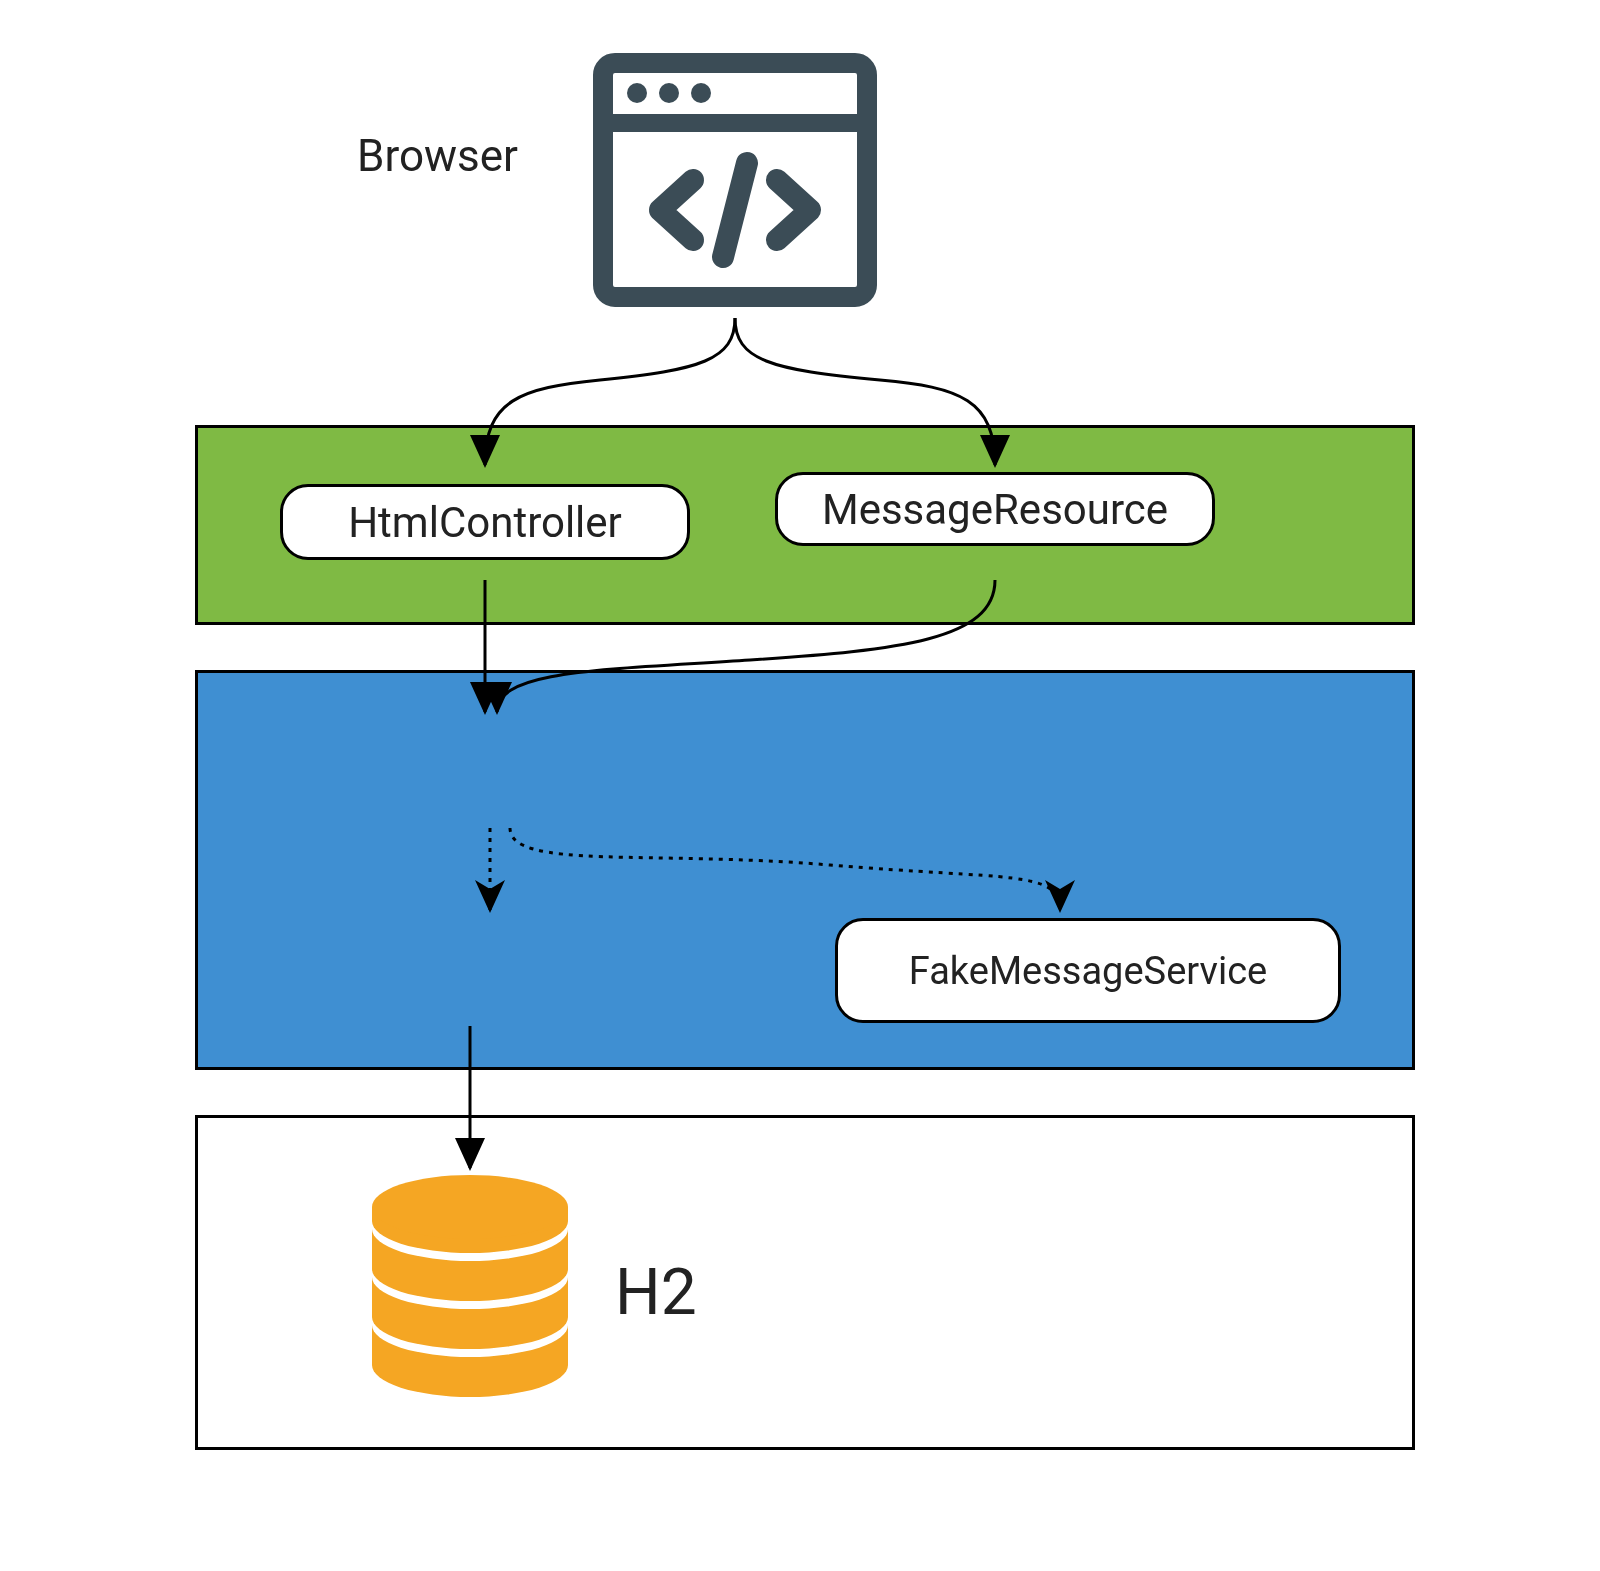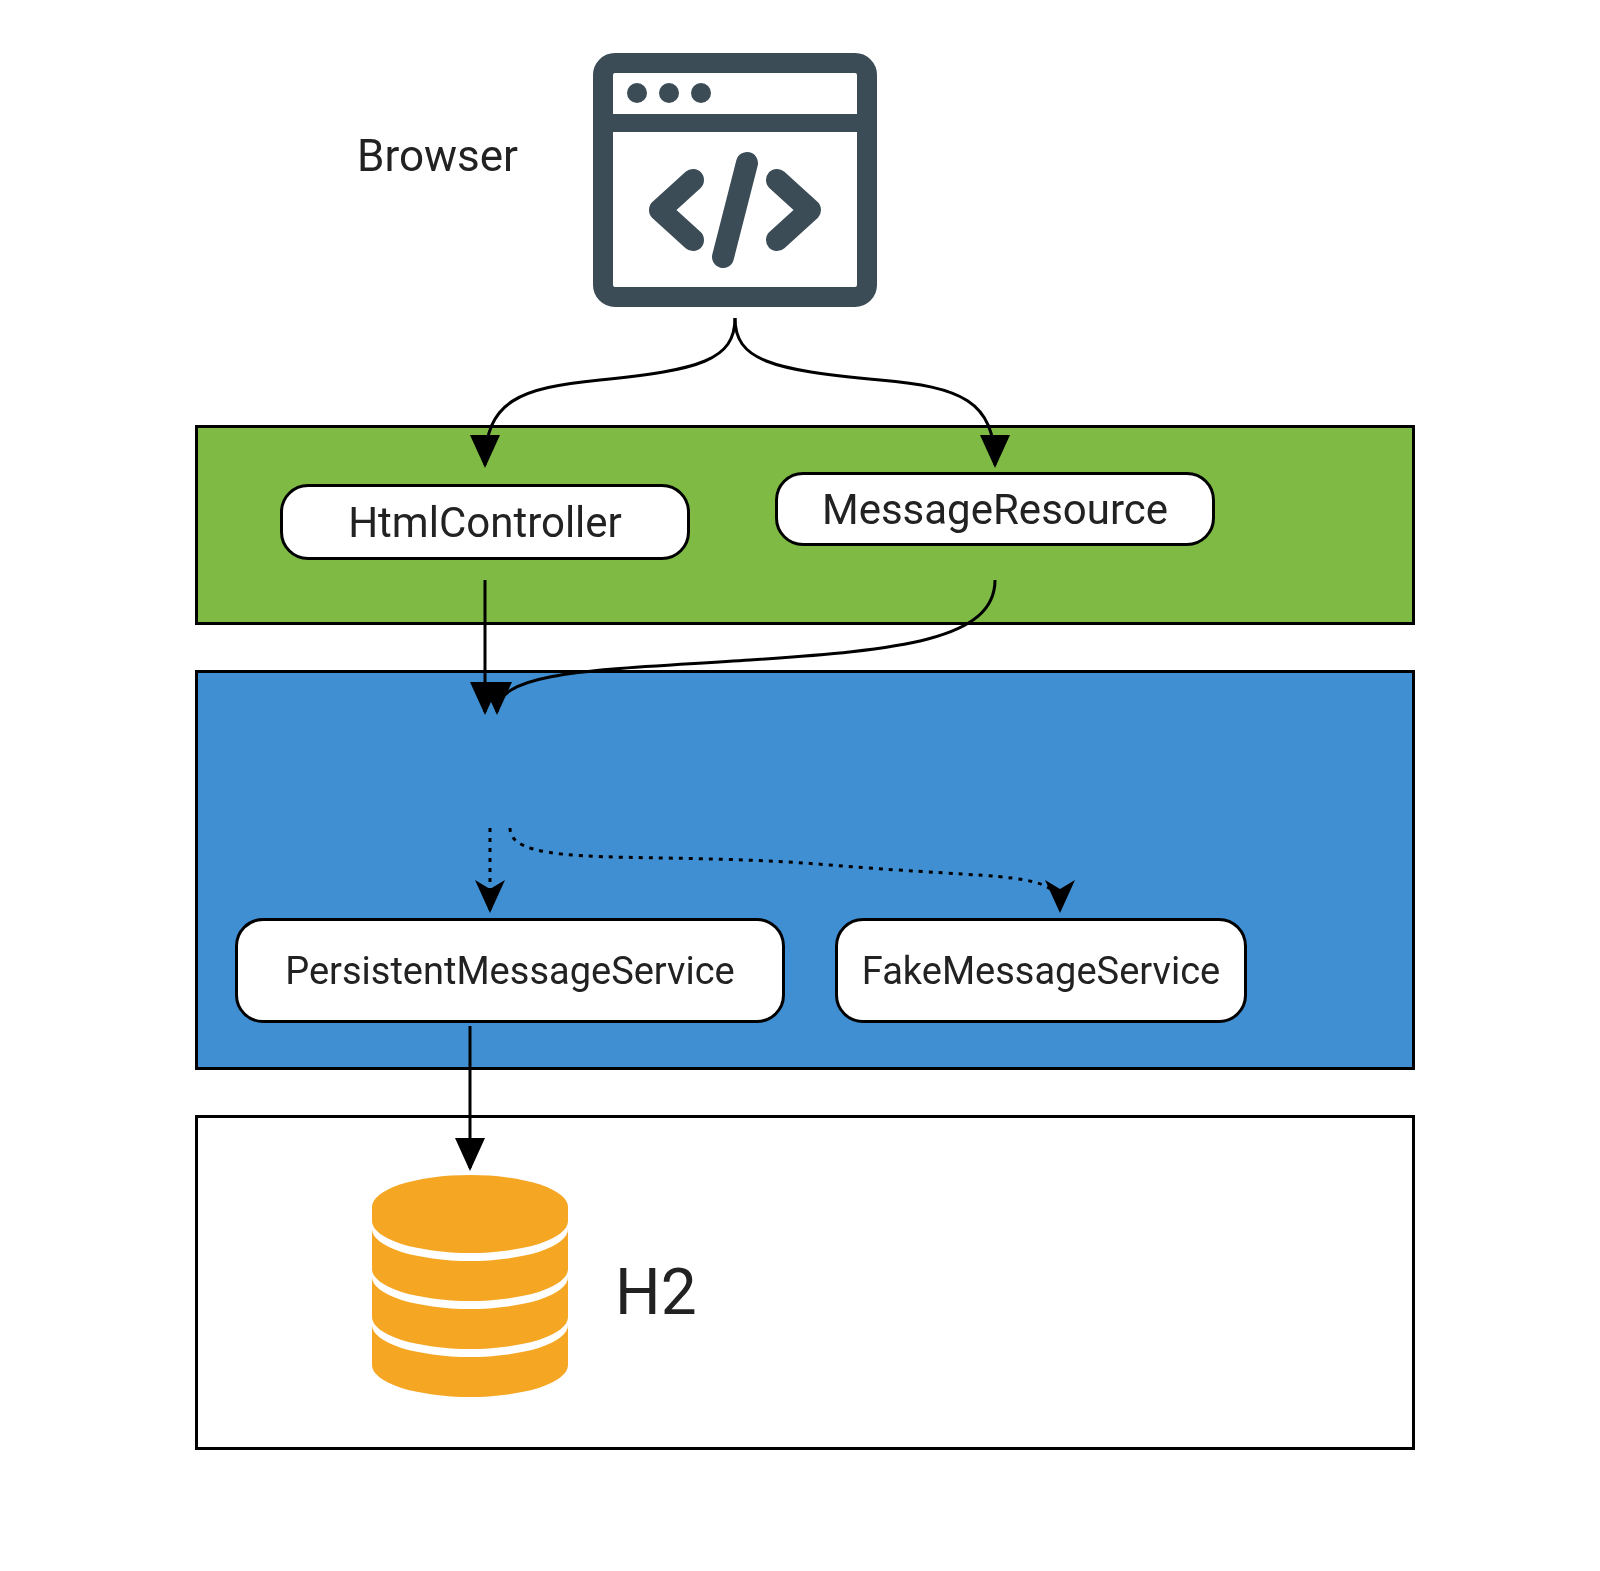--- a/index.html
+++ b/index.html
@@ -71,23 +71,22 @@
 
   <div class="layer layer-green" style="top:425px; left:195px; width:1220px; height:200px;"></div>
 
   <div class="box" style="top:472px; left:280px; width:410px; height:76px;margin-top:12px;">HtmlController</div>
 
   <div class="box" style="top:472px; left:775px; width:440px; height:74px;">MessageResource</div>
 
   <div class="layer layer-blue" style="top:670px; left:195px; width:1220px; height:400px;"></div>
 
 
-  <div class="box" style="top:918px; left:235px; width:550px; height:105px; font-size:38px;">PersistentMessageService</div>
 
-  <div class="box" style="top:918px; left:835px; width:412px; height:105px; font-size:38px;">FakeMessageService</div>
+  <div class="box" style="top:918px; left:835px; width:506px; height:105px; font-size:38px;">FakeMessageService</div>
 
   <div class="layer layer-white" style="top:1115px; left:195px; width:1220px; height:335px;"></div>
 
   <svg style="position:absolute; top:1175px; left:365px;" width="210" height="225" viewBox="0 0 210 225">
     <defs></defs>
 
     <ellipse cx="105" cy="190" rx="98" ry="32" fill="#F5A623"></ellipse>
     <rect x="7" y="150" width="196" height="40" fill="#F5A623"></rect>
     <ellipse cx="105" cy="150" rx="98" ry="32" fill="#fff"></ellipse>
     <ellipse cx="105" cy="142" rx="98" ry="32" fill="#F5A623"></ellipse>

